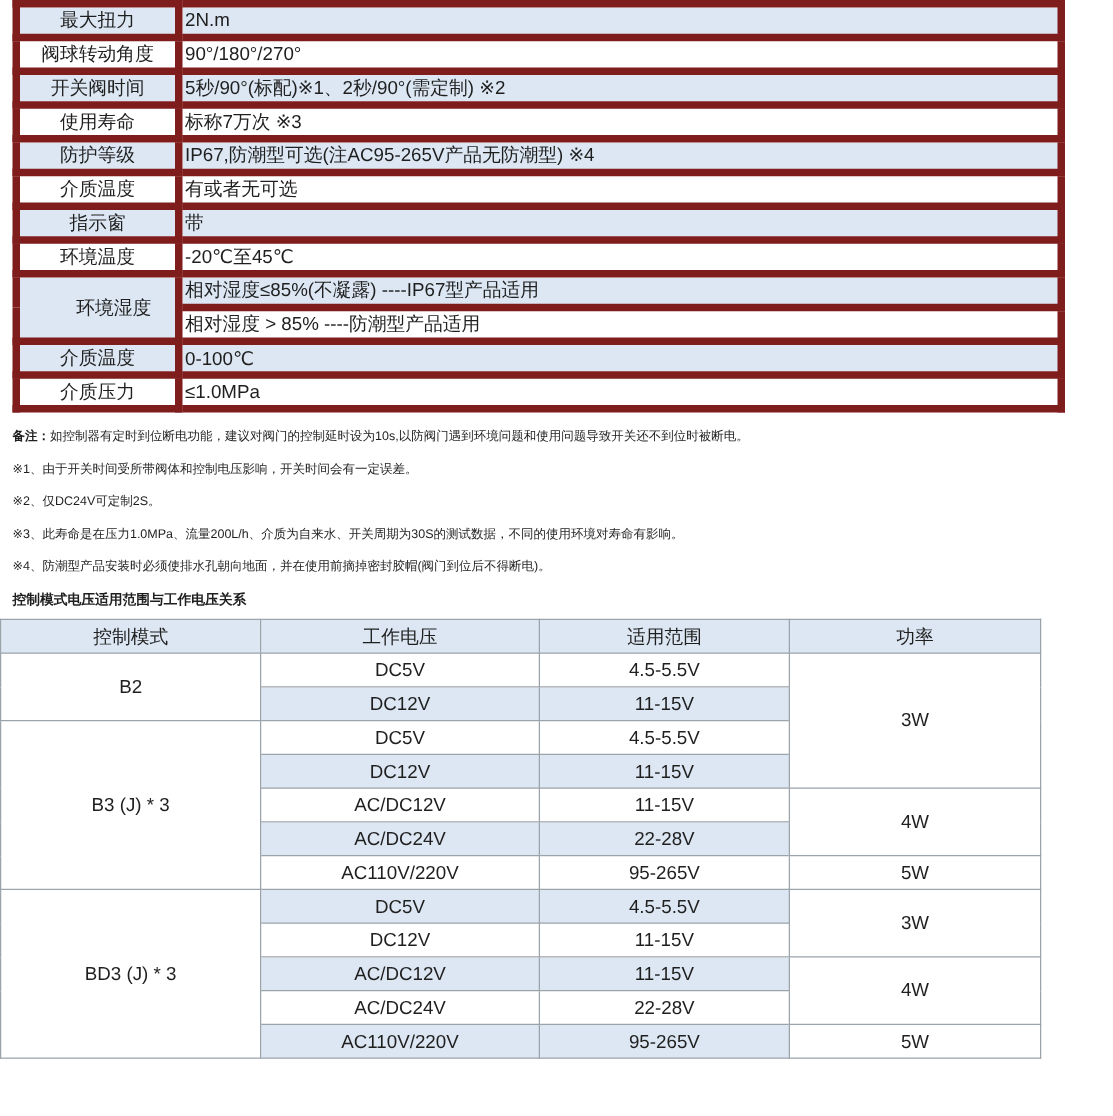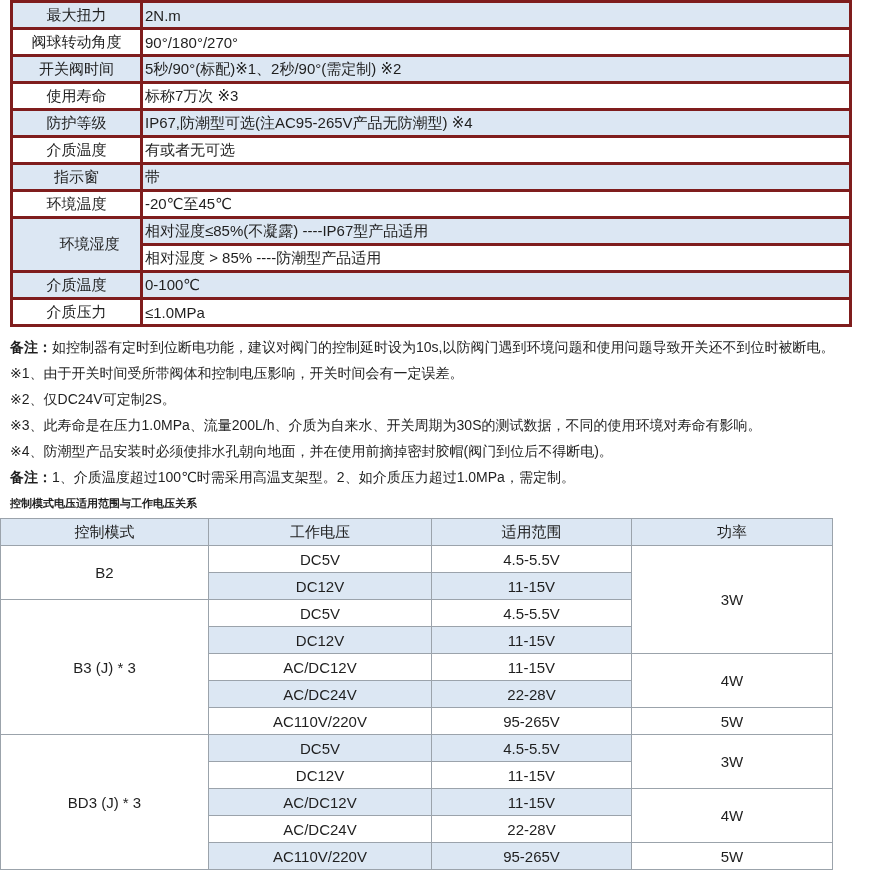--- a/index.html
+++ b/index.html
@@ -5,29 +5,29 @@
   html,body{margin:0;padding:0;}
   body{
     width:890px;height:893px;overflow:hidden;background:#ffffff;
     font-family:"Liberation Sans","DejaVu Sans",sans-serif;
     color:#1f1f1f;
   }
   
   table{border-collapse:collapse;table-layout:fixed;}
   .spec{width:842px;margin-left:10px;}
   .spec td{
-    border:3px solid #7f1d1d;height:27px;font-size:15px;
+    border:6px solid #7f1d1d;height:27px;font-size:15px;
     vertical-align:middle;box-sizing:border-box;overflow:hidden;white-space:nowrap;
   }
   .spec td.lbl{width:130px;text-align:center;}
   .spec td.val{padding-left:2px;}
   .spec tr.sh td{background:#dce7f3;}
   .spec td.wh{background:#ffffff;padding-left:27px;}
   
-  .notes{margin:7px 10px 0 10px;font-size:14px;line-height:26px;max-width:858px;}
+  .notes{margin:7px 10px 0 10px;font-size:10px;line-height:26px;max-width:858px;}
   .notes p{margin:0;}
   .notes b{font-weight:bold;}
   
   .sec-title{margin:0 0 2px 10px;font-size:11px;font-weight:bold;line-height:26px;}
   
   .vt{width:832px;}
   .vt th,.vt td{
     border:1px solid #9ba3ab;height:27px;font-size:15px;font-weight:normal;
     text-align:center;vertical-align:middle;box-sizing:border-box;overflow:hidden;
   }
@@ -88,21 +88,20 @@
   </tr>
 </tbody>
   </table>
 
 <div class="notes">
   <p><b>备注：</b><span>如控制器有定时到位断电功能，建议对阀门的控制延时设为10s,以防阀门遇到环境问题和使用问题导致开关还不到位时被断电。</span></p>
   <p>※1、由于开关时间受所带阀体和控制电压影响，开关时间会有一定误差。</p>
   <p>※2、仅DC24V可定制2S。</p>
   <p>※3、此寿命是在压力1.0MPa、流量200L/h、介质为自来水、开关周期为30S的测试数据，不同的使用环境对寿命有影响。</p>
   <p>※4、防潮型产品安装时必须使排水孔朝向地面，并在使用前摘掉密封胶帽(阀门到位后不得断电)。</p>
-  <p><b>备注：</b><span>1、介质温度超过100℃时需采用高温支架型。2、如介质压力超过1.0MPa，需定制。</span></p>
 </div>
 
 <div class="sec-title">控制模式电压适用范围与工作电压关系</div>
 
 <table class="vt">
   <colgroup>
     <col style="width:208px">
       <col style="width:223px">
       <col style="width:200px">
       <col style="width:201px">

